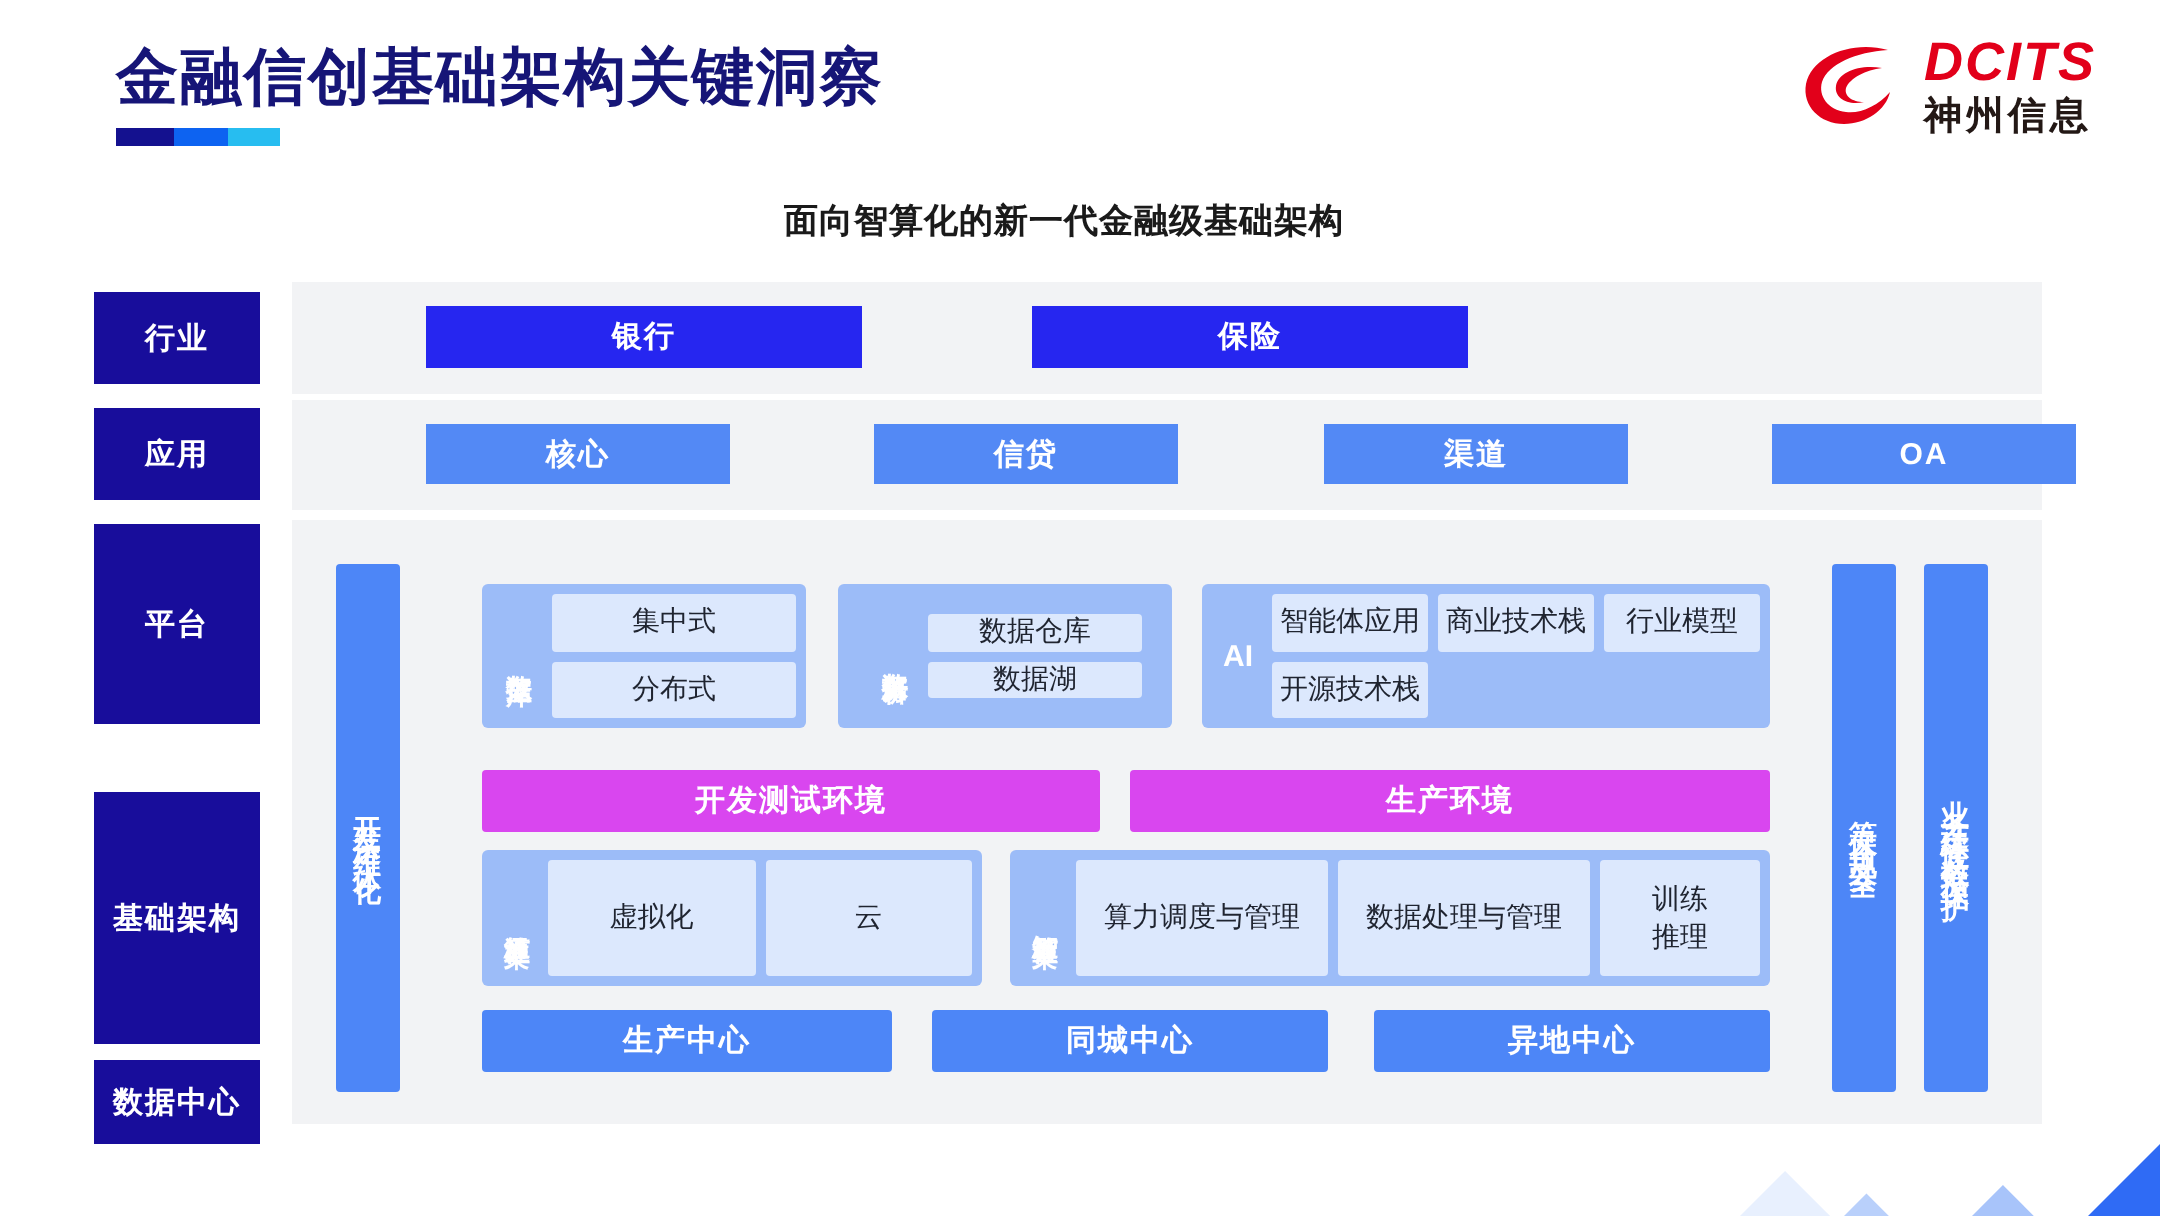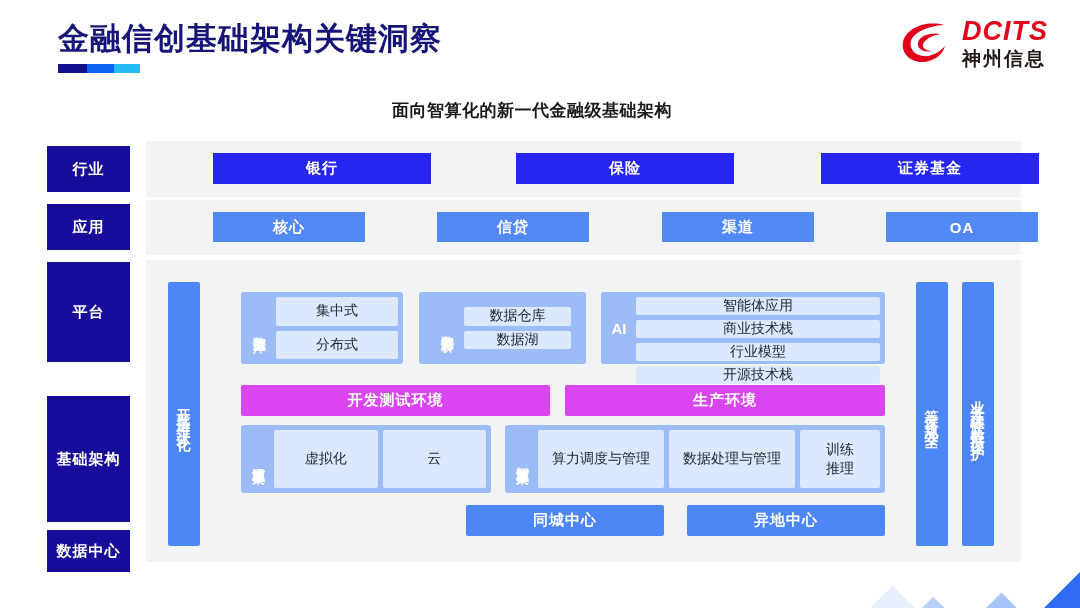--- a/index.html
+++ b/index.html
@@ -102,21 +102,20 @@
       <span class="logo-cn">神州信息</span>
     </div>
   </div>
 
   <div class="subtitle">面向智算化的新一代金融级基础架构</div>
 
   <div class="lbl" style="left:47px; top:146px; width:83px; height:46px;">行业</div>
   <div class="band" style="left:146px; top:141px; width:875px; height:56px;"></div>
   <div class="chip chip-industry" style="left:167px; top:153px; width:218px; height:31px;">银行</div>
   <div class="chip chip-industry" style="left:470px; top:153px; width:218px; height:31px;">保险</div>
-  <div class="chip chip-industry" style="left:775px; top:153px; width:218px; height:31px;">证券基金</div>
 
   <div class="lbl" style="left:47px; top:204px; width:83px; height:46px;">应用</div>
   <div class="band" style="left:146px; top:200px; width:875px; height:55px;"></div>
   <div class="chip chip-app" style="left:167px; top:212px; width:152px; height:30px;">核心</div>
   <div class="chip chip-app" style="left:391px; top:212px; width:152px; height:30px;">信贷</div>
   <div class="chip chip-app" style="left:616px; top:212px; width:152px; height:30px;">渠道</div>
   <div class="chip chip-app" style="left:840px; top:212px; width:152px; height:30px;">OA</div>
 
   <div class="band" style="left:146px; top:260px; width:875px; height:302px;"></div>
 
@@ -140,21 +139,21 @@
   <div class="group" style="left:419px; top:292px; width:167px; height:72px; padding:15px;">
     <span class="gtag" style="width:26px;">数据分析</span>
     <div style="display:flex; flex-direction:column; gap:5px; flex:1; height:100%; margin-left:4px;">
       <div class="cell" style="flex:1;">数据仓库</div>
       <div class="cell" style="flex:1;">数据湖</div>
     </div>
   </div>
 
   <div class="group" style="left:601px; top:292px; width:284px; height:72px; padding:5px;">
     <span class="gtag" style="width:26px; writing-mode:horizontal-tb; font-size:15px; letter-spacing:0;">AI</span>
-    <div style="display:grid; grid-template-columns:1fr; grid-template-rows:1fr 1fr;
+    <div style="display:grid; grid-template-columns:1fr 1fr 1fr; grid-template-rows:1fr 1fr;
                 gap:5px; flex:1; height:100%; margin-left:4px;">
       <div class="cell">智能体应用</div>
       <div class="cell">商业技术栈</div>
       <div class="cell">行业模型</div>
       <div class="cell">开源技术栈</div>
     </div>
   </div>
 
   <div class="wide" style="left:241px; top:385px; width:309px; height:31px;">开发测试环境</div>
   <div class="wide" style="left:565px; top:385px; width:320px; height:31px;">生产环境</div>
@@ -171,16 +170,17 @@
     <span class="gtag" style="width:24px;">智算框架</span>
     <div style="display:flex; flex-direction:row; gap:5px; flex:1; height:100%; margin-left:4px;">
       <div class="cell" style="flex:1;">算力调度与管理</div>
       <div class="cell" style="flex:1;">数据处理与管理</div>
     </div>
     <div class="cell" style="width:80px; height:100%; margin-left:5px; white-space:pre-line;
                             text-align:center; line-height:1.35;">训练
 推理</div>
   </div>
 
+  <div class="center-chip" style="left:241px; top:505px; width:205px; height:31px;">生产中心</div>
   <div class="center-chip" style="left:466px; top:505px; width:198px; height:31px;">同城中心</div>
   <div class="center-chip" style="left:687px; top:505px; width:198px; height:31px;">异地中心</div>
 
 </div>
 
 </body></html>

